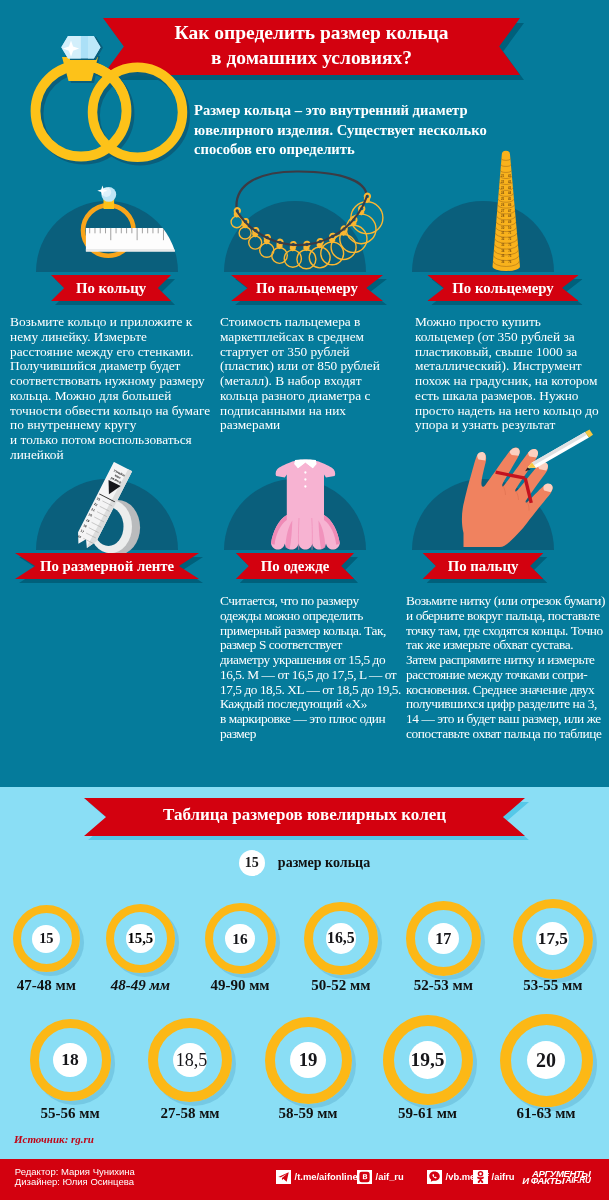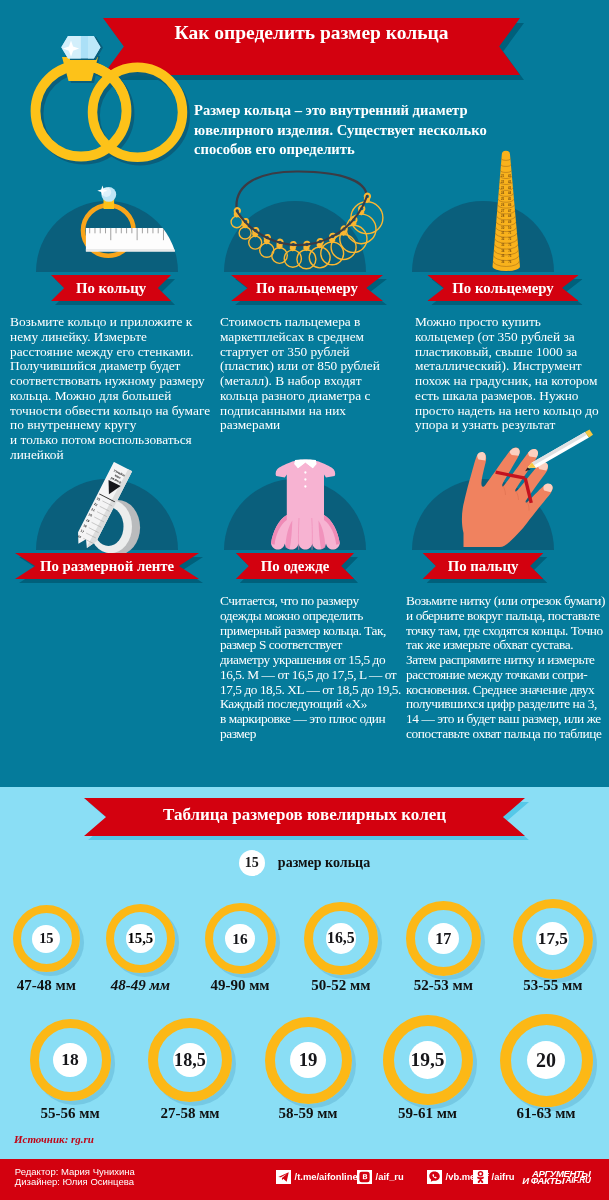--- a/index.html
+++ b/index.html
@@ -75,20 +75,21 @@
   <div class="teal"></div>
   <div class="lightblue"></div>
   <div class="redfoot"></div>
 
   <div class="hdr-banner">
     <div class="shadow"></div>
     <div class="face"></div>
   </div>
   <div class="hdr-title">
     <div>Как определить размер кольца</div>
+    <div>в домашних условиях?</div>
   </div>
 
   <svg class="rings" width="210" height="180" viewBox="0 0 210 180" style="position:absolute;left:0;top:0;">
     <g fill="none" stroke="#0a5f7c" stroke-width="9.8">
       <circle cx="84" cy="114" r="45.5"></circle>
       <circle cx="140" cy="115.5" r="45"></circle>
     </g>
     <circle cx="137.5" cy="112.3" r="45" fill="none" stroke="#fdc219" stroke-width="9.5"></circle>
     <path d="M65 56 L100 56 L94 83 L71 83 Z" fill="#0a5f7c"></path>
     <circle cx="81" cy="111" r="45.5" fill="none" stroke="#fdc219" stroke-width="9.8"></circle>
@@ -472,21 +473,21 @@
         <div style="position: absolute; left: 26.4px; top: 26.4px; width: 33.3px; height: 33.3px; border-radius: 50%; background: rgb(255, 255, 255); color: rgb(22, 22, 26); font-weight: bold; font-size: 17.2px; line-height: 33.3px; text-align: center;">17,5</div>
         <div class="mm" style="top: 81.3px;">53-55 мм</div>
       </div>
       <div class="ringcell" style="left: 26.5px; top: 1016.4px; width: 87.2px; height: 131.2px;">
         <div style="position: absolute; left: 3px; top: 3px; width: 81.2px; height: 81.2px; border-radius: 50%; border: 9.9px solid rgb(252, 184, 22); box-sizing: border-box; box-shadow: rgb(117, 201, 228) 4px 4px 0px 0px;"></div>
         <div style="position: absolute; left: 26.7px; top: 26.7px; width: 33.8px; height: 33.8px; border-radius: 50%; background: rgb(255, 255, 255); color: rgb(22, 22, 26); font-weight: bold; font-size: 17.5px; line-height: 33.8px; text-align: center;">18</div>
         <div class="mm" style="top: 89px;">55-56  мм</div>
       </div>
       <div class="ringcell" style="left: 145px; top: 1015px; width: 90px; height: 134px;">
         <div style="position: absolute; left: 3px; top: 3px; width: 84px; height: 84px; border-radius: 50%; border: 10.2px solid rgb(252, 184, 22); box-sizing: border-box; box-shadow: rgb(117, 201, 228) 4px 4px 0px 0px;"></div>
-        <div style="position: absolute; left: 27.5px; top: 27.5px; width: 34.9px; height: 34.9px; border-radius: 50%; background: rgb(255, 255, 255); color: rgb(22, 22, 26); font-weight: bold; font-size: 18.1px; line-height: 34.9px; text-align: center;">18,5</div>
+        <div style="position: absolute; left: 27.5px; top: 27.5px; width: 34.9px; height: 34.9px; border-radius: 50%; background: rgb(255, 255, 255); color: rgb(22, 22, 26); font-weight: normal; font-size: 18.1px; line-height: 34.9px; text-align: right;">18,5</div>
         <div class="mm" style="top: 90.4px;">27-58 мм</div>
       </div>
       <div class="ringcell" style="left: 261.5px; top: 1013.5px; width: 93px; height: 137px;">
         <div style="position: absolute; left: 3px; top: 3px; width: 87px; height: 87px; border-radius: 50%; border: 10.6px solid rgb(252, 184, 22); box-sizing: border-box; box-shadow: rgb(117, 201, 228) 4px 4px 0px 0px;"></div>
         <div style="position: absolute; left: 28.4px; top: 28.4px; width: 36.2px; height: 36.2px; border-radius: 50%; background: rgb(255, 255, 255); color: rgb(22, 22, 26); font-weight: bold; font-size: 18.7px; line-height: 36.2px; text-align: center;">19</div>
         <div class="mm" style="top: 91.9px;">58-59 мм</div>
       </div>
       <div class="ringcell" style="left: 379.5px; top: 1012px; width: 96px; height: 140px;">
         <div style="position: absolute; left: 3px; top: 3px; width: 90px; height: 90px; border-radius: 50%; border: 11px solid rgb(252, 184, 22); box-sizing: border-box; box-shadow: rgb(117, 201, 228) 4px 4px 0px 0px;"></div>
         <div style="position: absolute; left: 29.3px; top: 29.3px; width: 37.4px; height: 37.4px; border-radius: 50%; background: rgb(255, 255, 255); color: rgb(22, 22, 26); font-weight: bold; font-size: 19.4px; line-height: 37.4px; text-align: center;">19,5</div>

